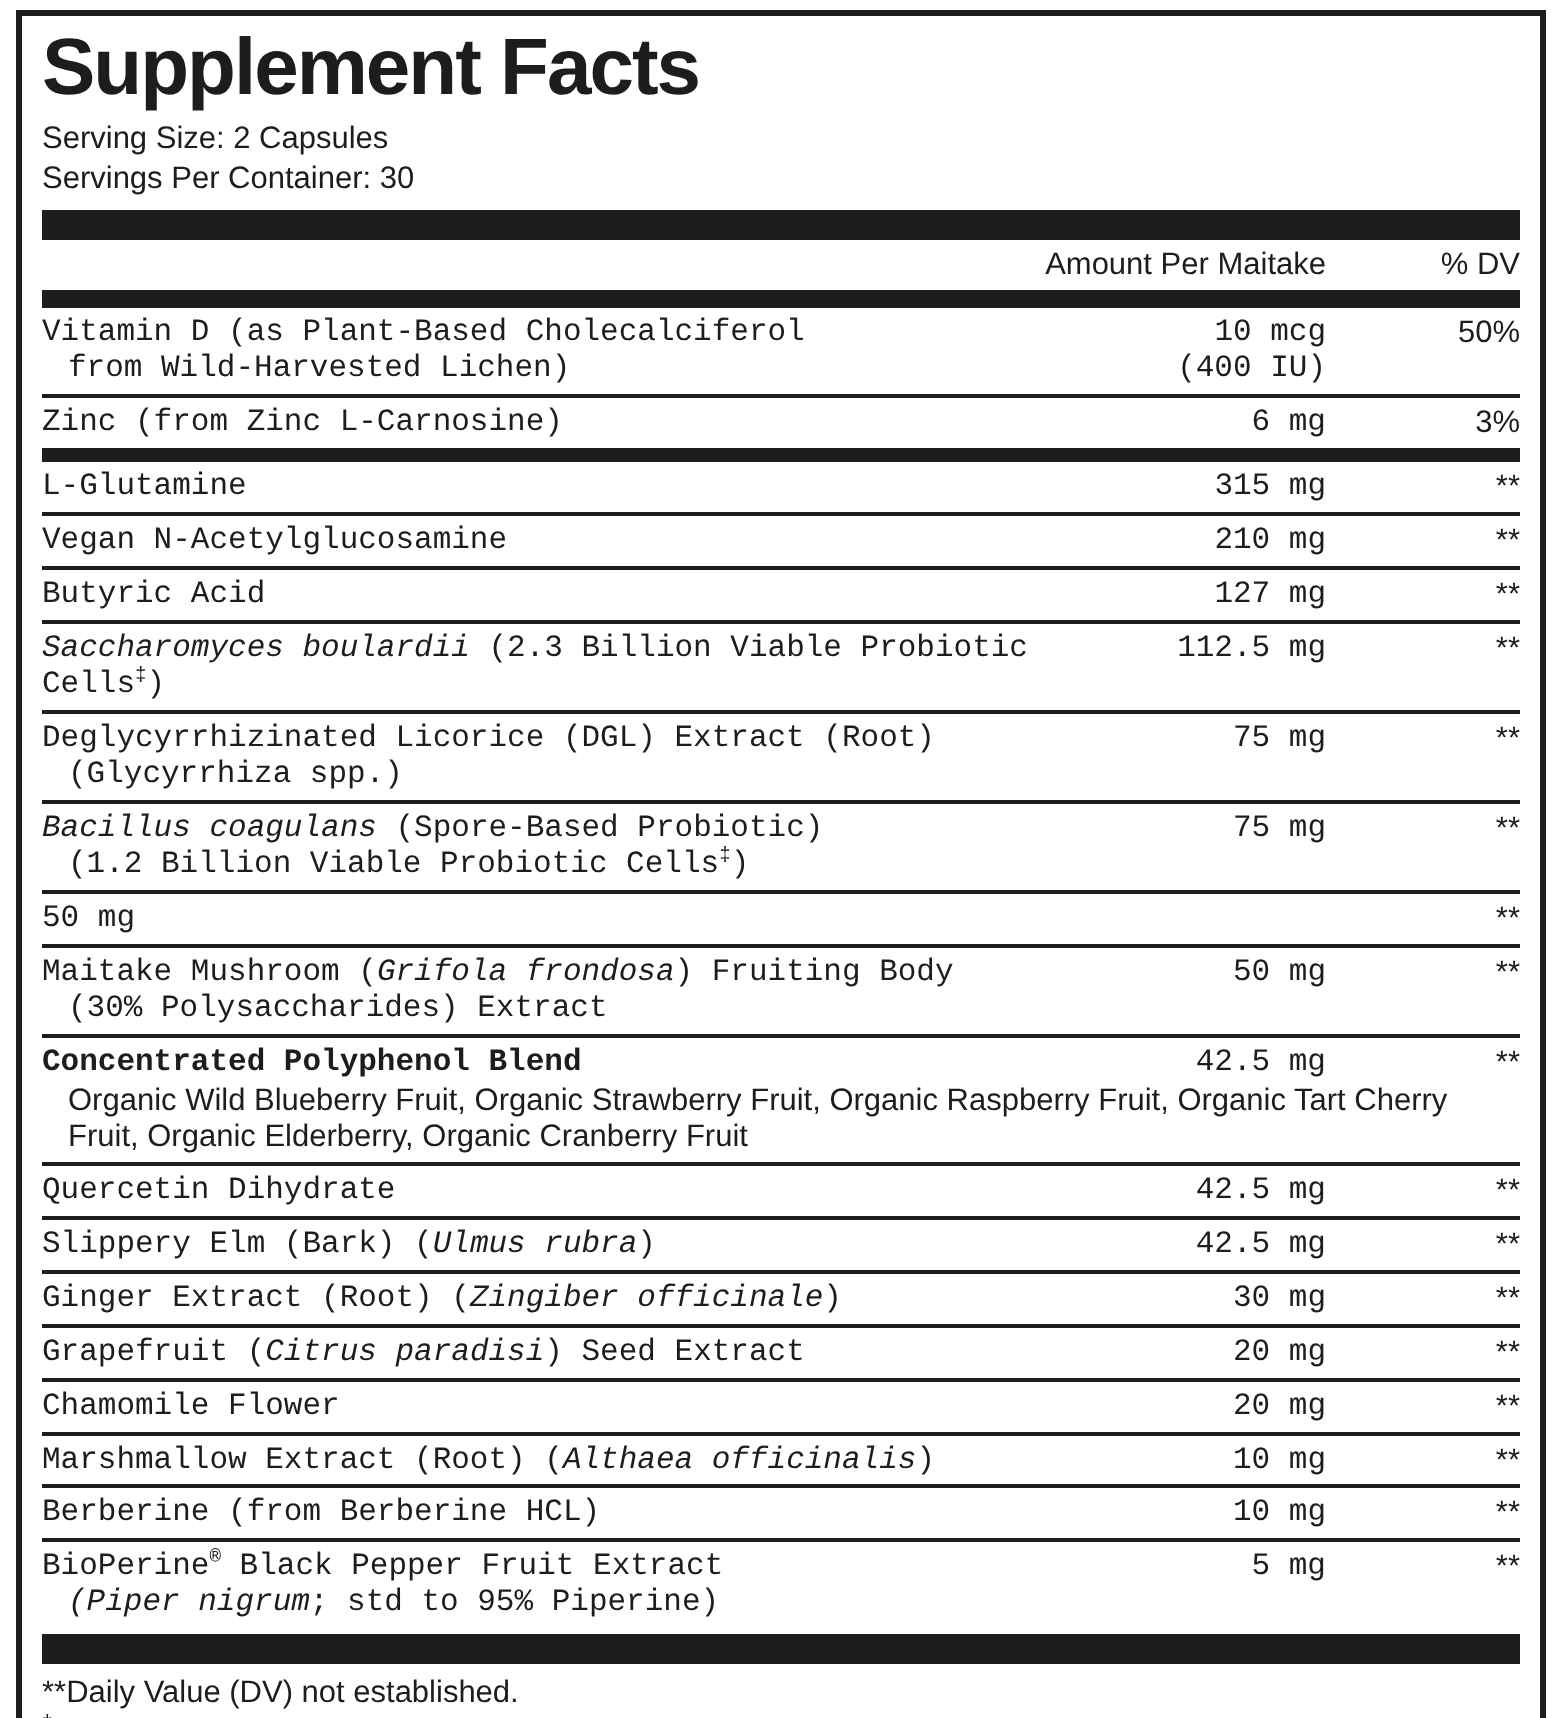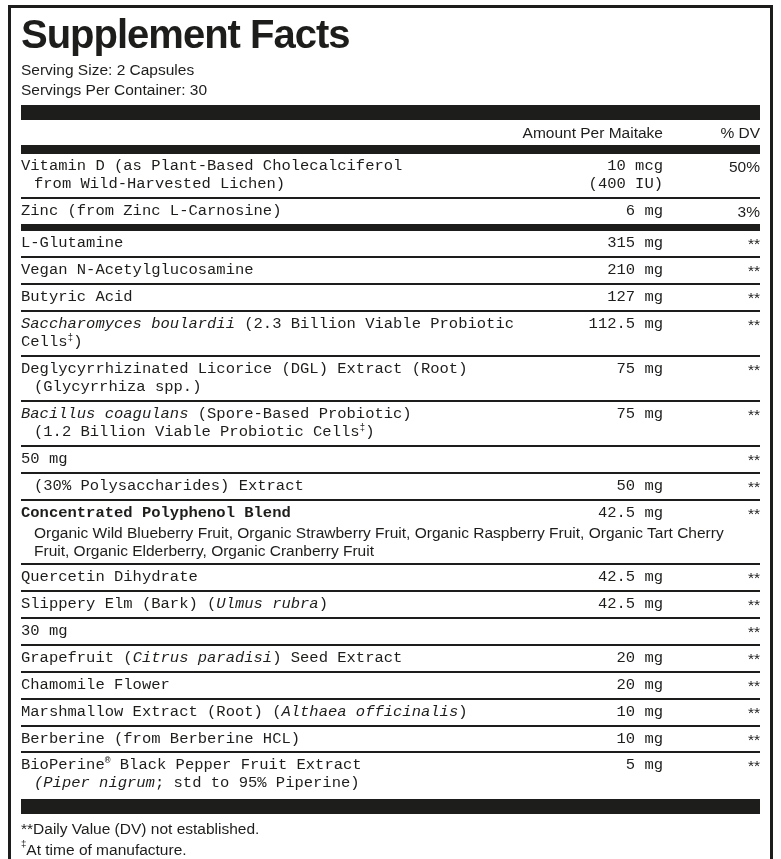--- a/index.html
+++ b/index.html
@@ -170,20 +170,21 @@
               <div>50 mg</div>
             </div>
           </div>
           <div class="dv">**</div>
         </div>
       </div>
       <div class="row">
         <div class="row-main">
           <div class="cell1">
             <div class="name">
+              <div><span class="">Maitake Mushroom (</span><span class="it">Grifola frondosa</span><span class="">) Fruiting Body</span></div>
               <div class="cont"><span class="">(30% Polysaccharides) Extract</span></div>
             </div>
             <div class="amount">
               <div>50 mg</div>
             </div>
           </div>
           <div class="dv">**</div>
         </div>
       </div>
       <div class="row">
@@ -222,20 +223,23 @@
             <div class="amount">
               <div>42.5 mg</div>
             </div>
           </div>
           <div class="dv">**</div>
         </div>
       </div>
       <div class="row">
         <div class="row-main">
           <div class="cell1">
+            <div class="name">
+              <div><span class="">Ginger Extract (Root) (</span><span class="it">Zingiber officinale</span><span class="">)</span></div>
+            </div>
             <div class="amount">
               <div>30 mg</div>
             </div>
           </div>
           <div class="dv">**</div>
         </div>
       </div>
       <div class="row">
         <div class="row-main">
           <div class="cell1">

